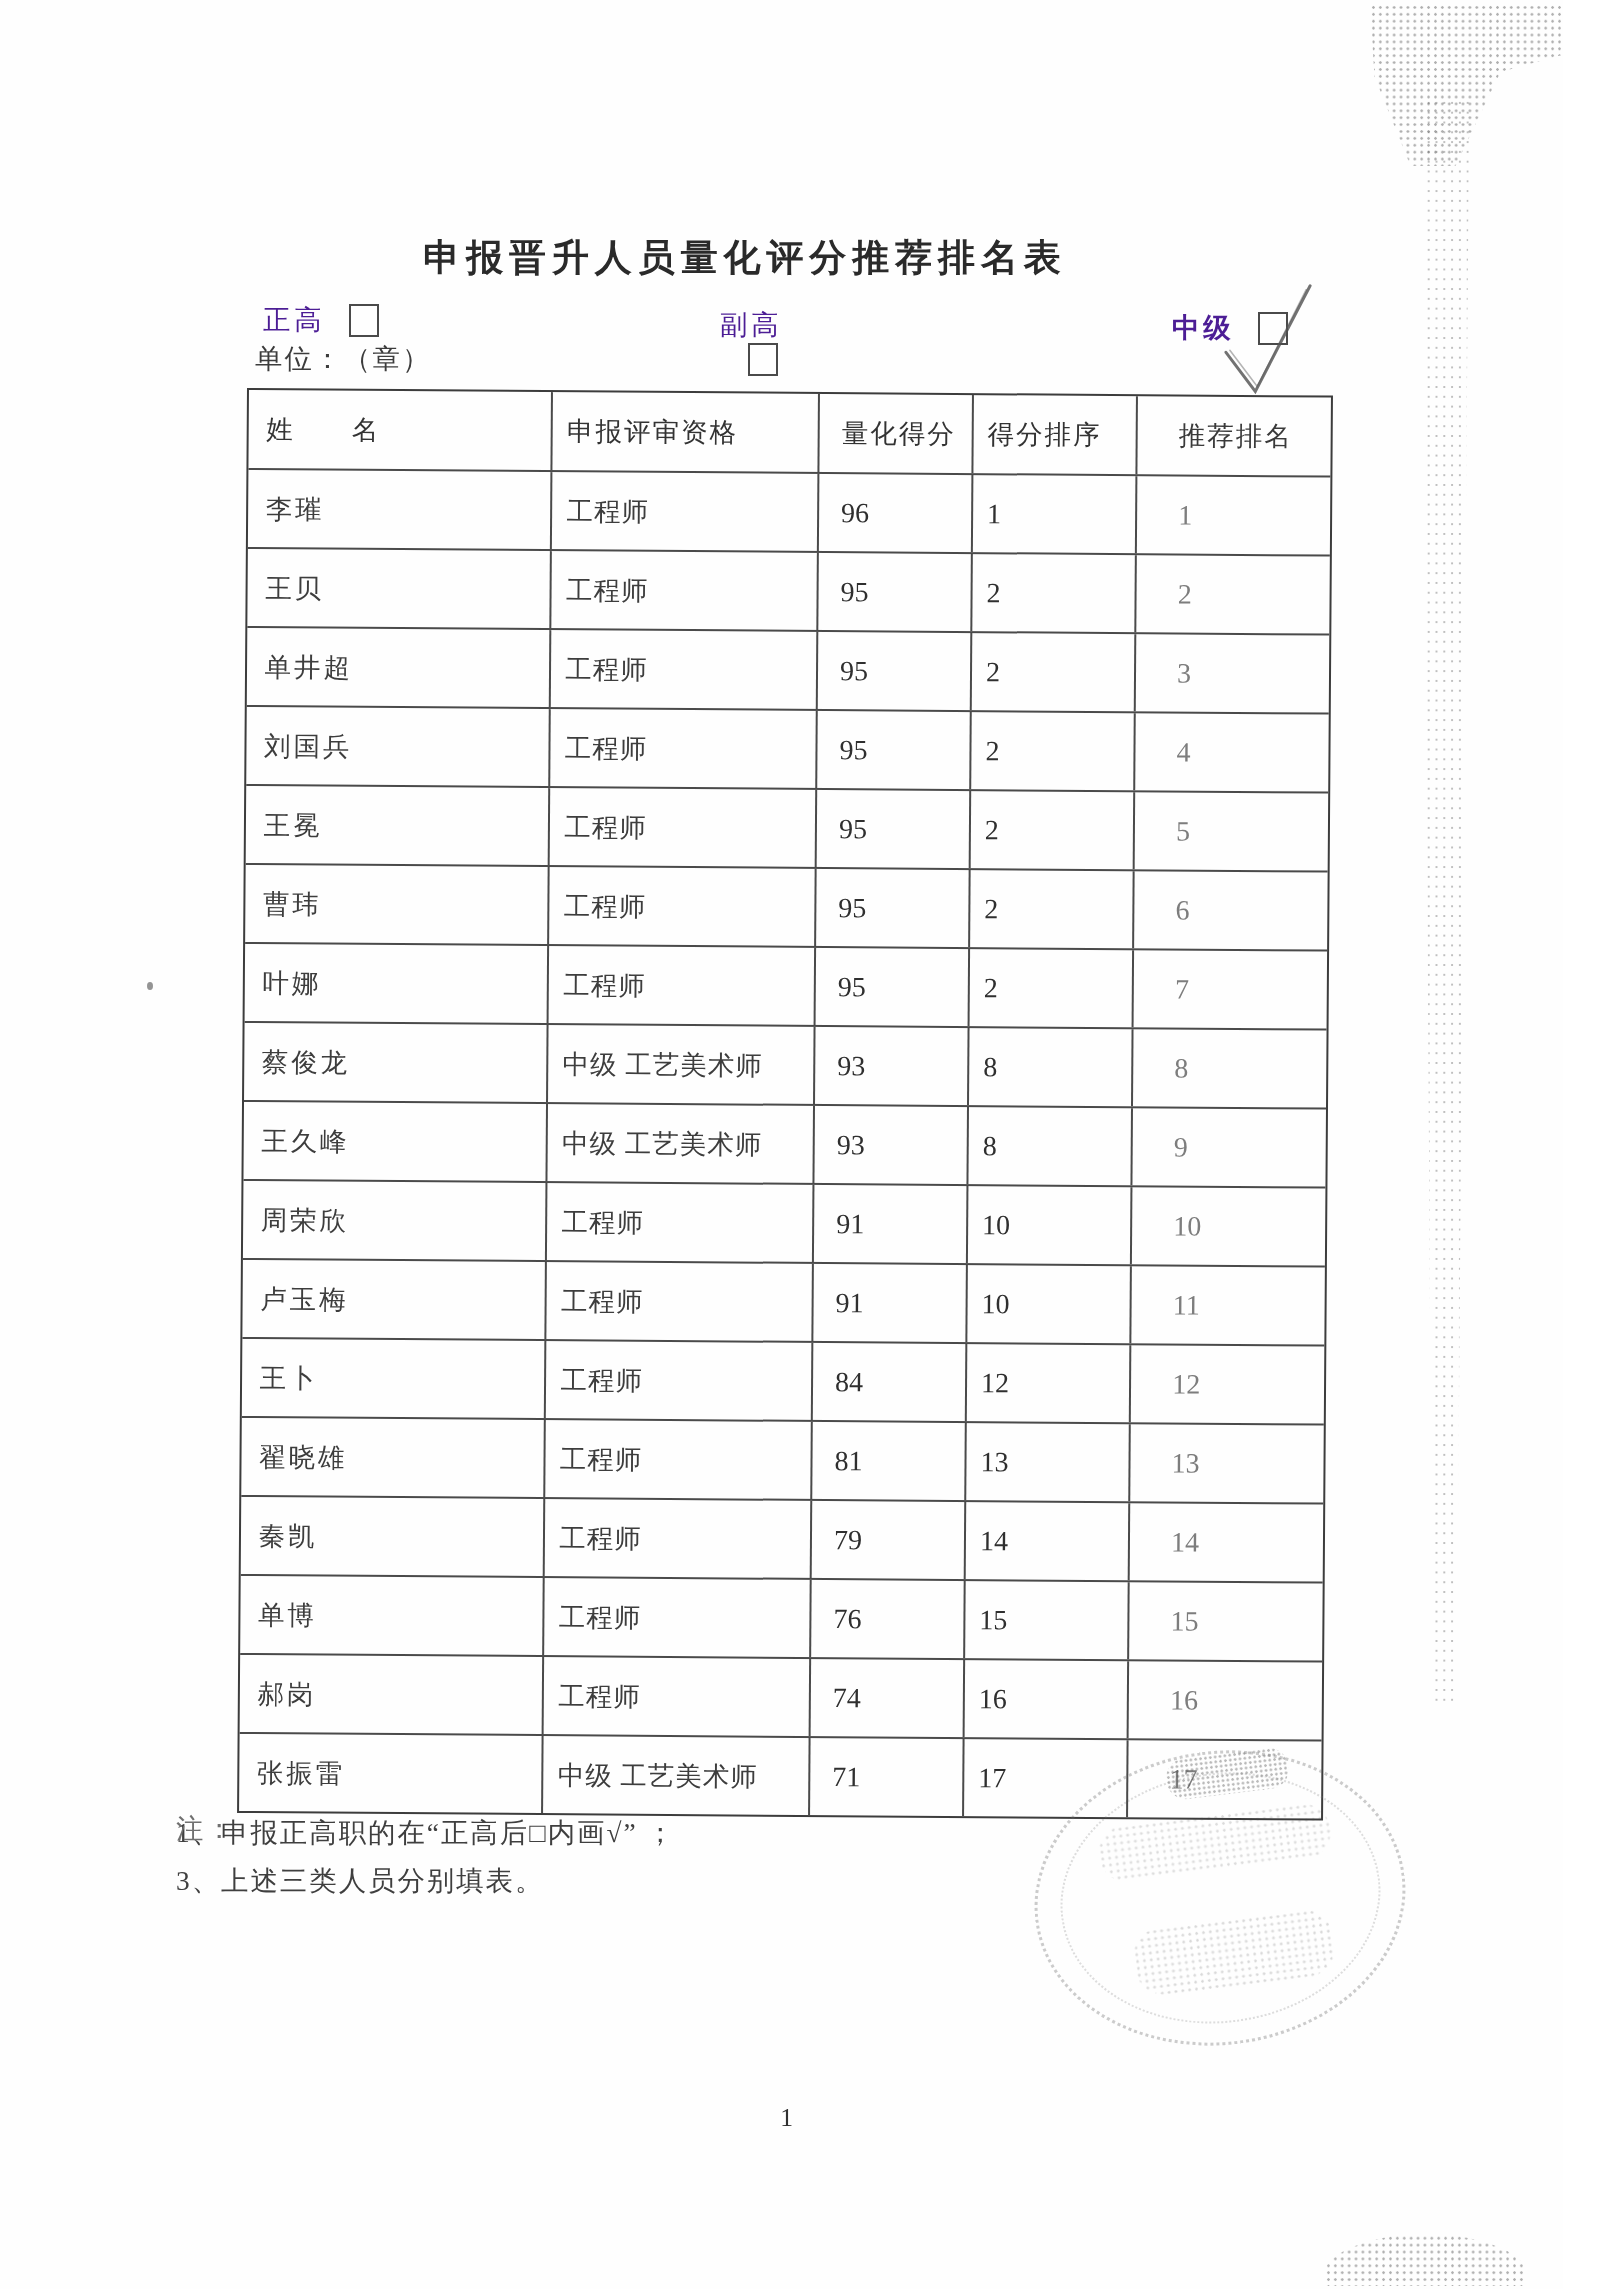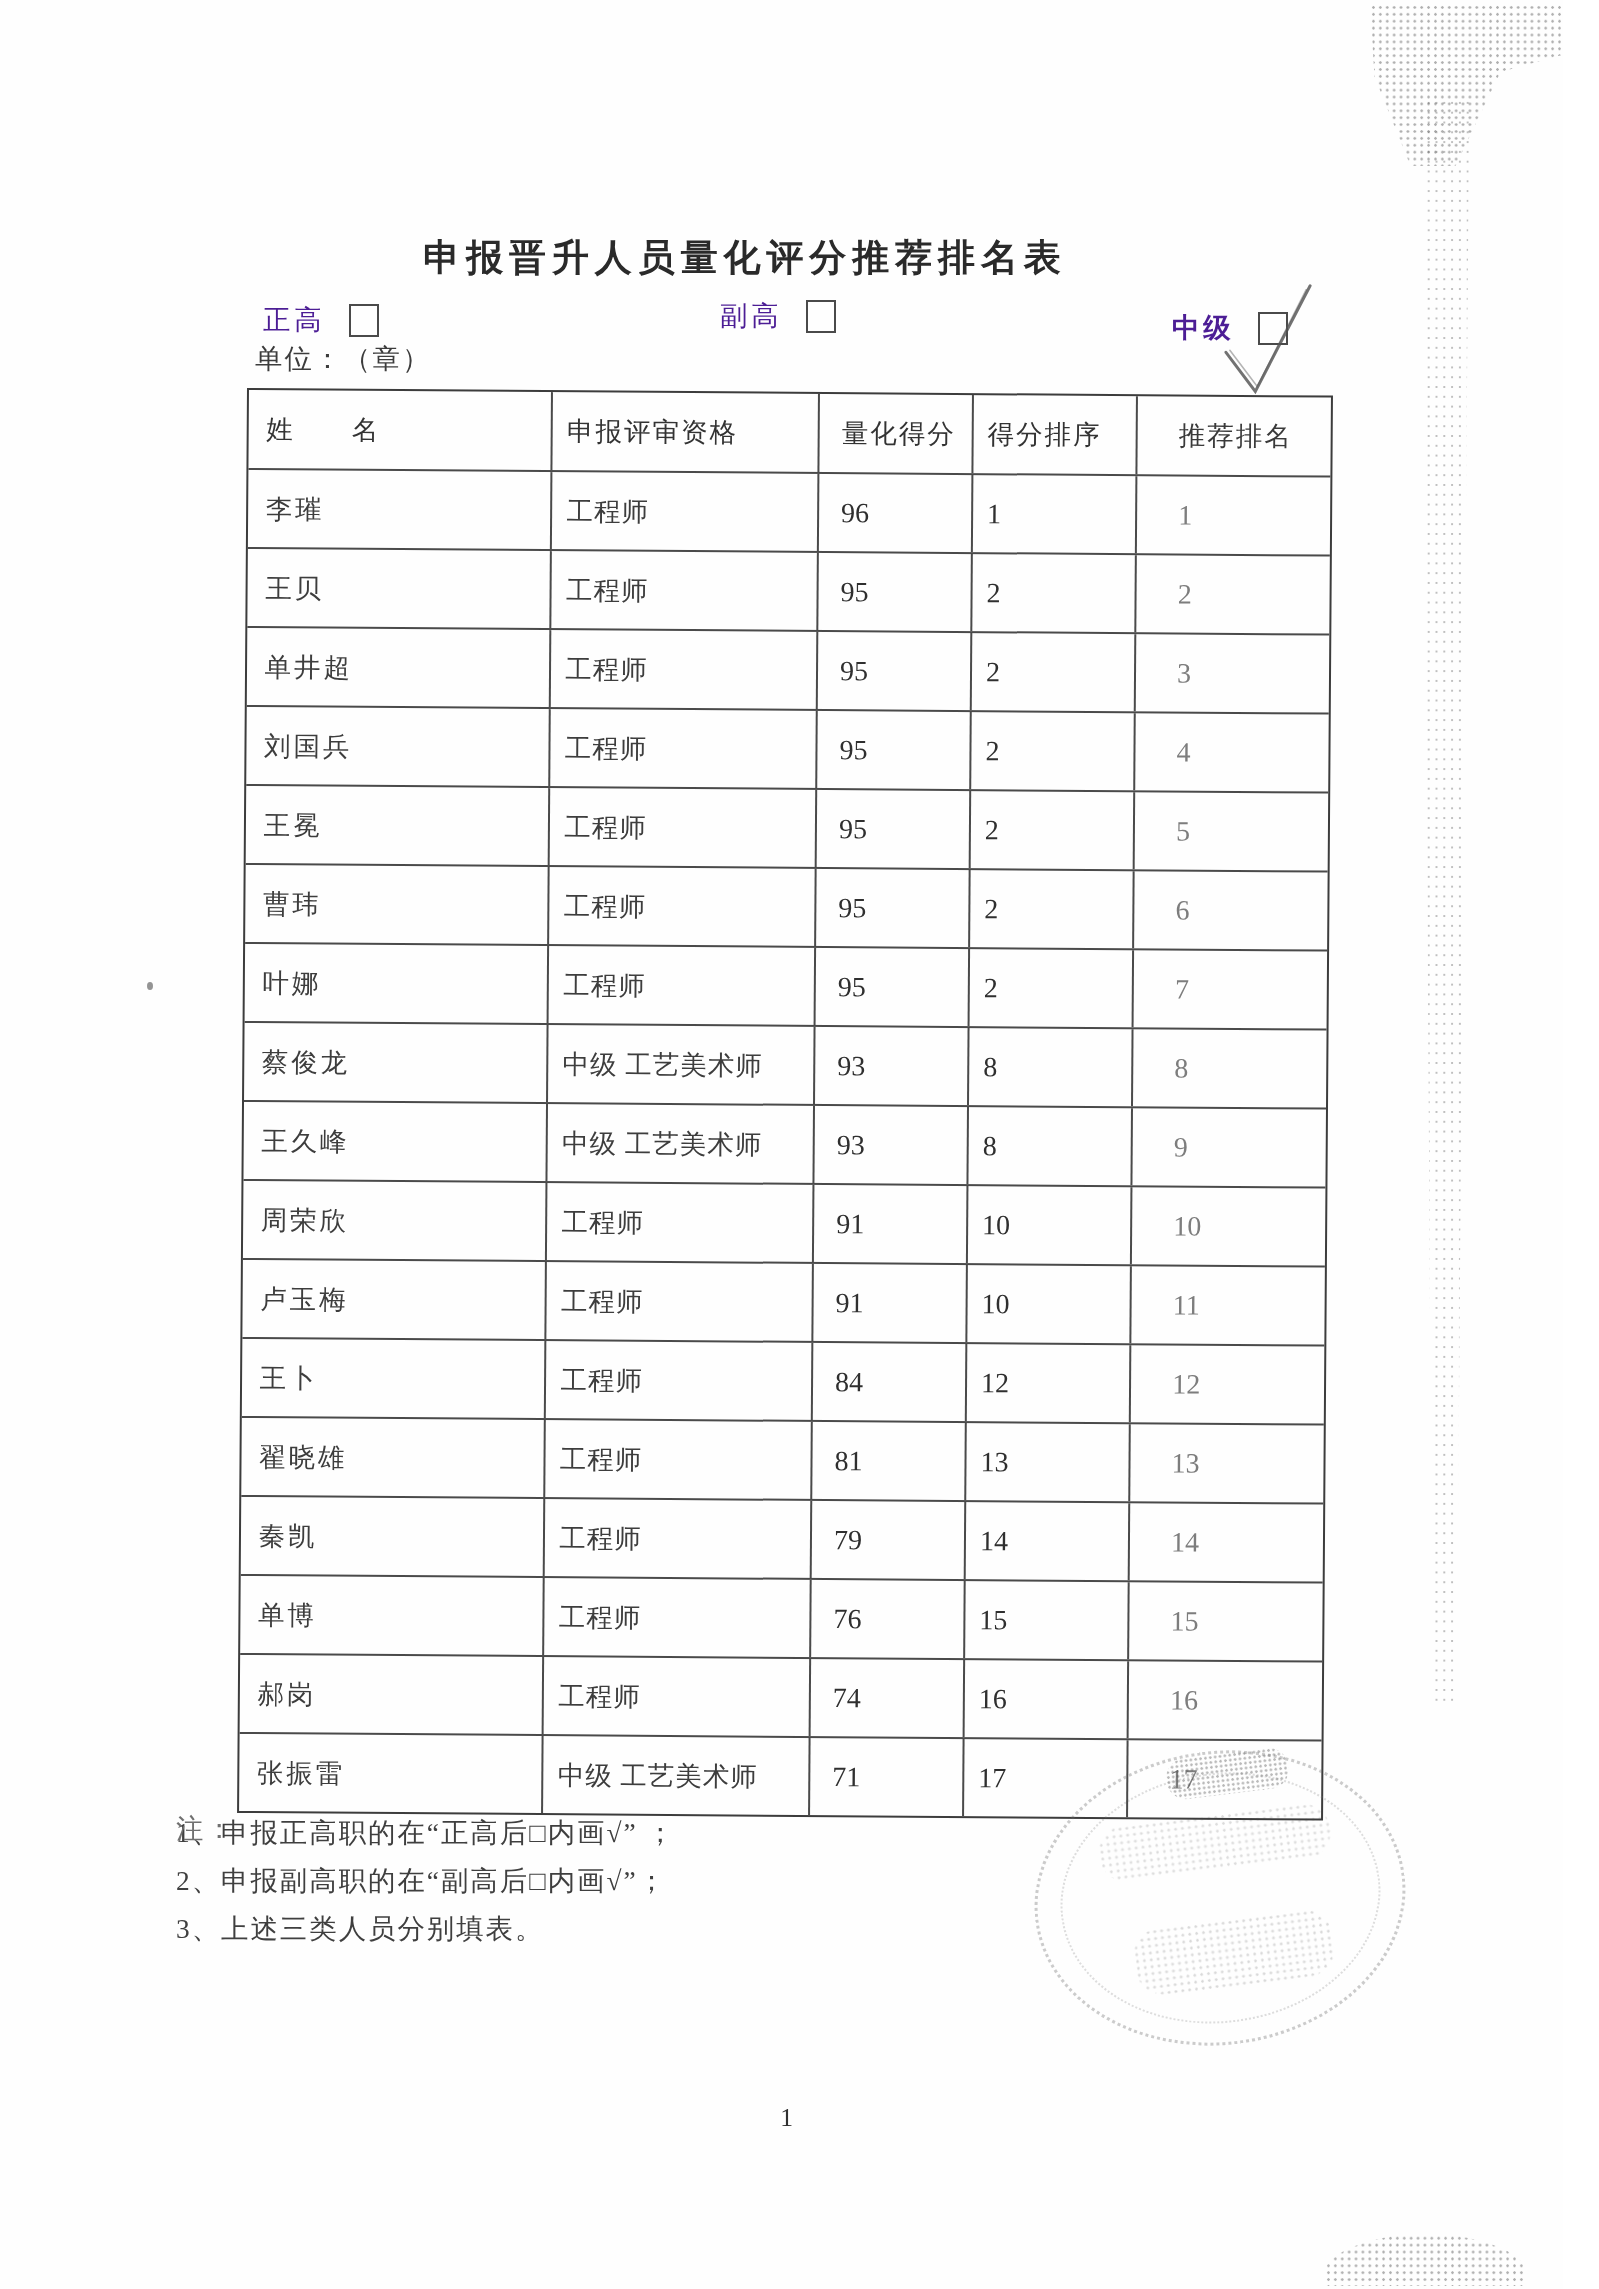--- a/index.html
+++ b/index.html
@@ -10,21 +10,21 @@
   
   .doc-title {
     position:absolute; left:0; top:233px; width:1490px; text-align:center;
     font-family:"Liberation Sans", sans-serif; font-weight:bold;
     font-size:37px; letter-spacing:5.9px; color:#2a2a2a;
   }
   
   .cbgroup { position:absolute; display:flex; align-items:center;
     font-size:27.4px; letter-spacing:3.9px; color:#4c1d95; }
   #cb-zhenggao { left:263px; top:302px; }
-  #cb-fugao    { left:720px; top:298px; }
+  #cb-fugao    { left:720px; top:307px;flex-direction:column; }
   #cb-zhongji  { left:1172px; top:310px;font-weight:bold; }
   .cbox { width:25.5px; height:29px; border:2.9px solid #4a4a4a; margin-left:23.5px; }
   .unit-label { position:absolute; left:255px; top:341px; font-size:27.4px;
     letter-spacing:2px; color:#3c3c3c; }
   
   .checkmark-svg { position:absolute; left:1208px; top:274px; }
   
   .ttable {
     position:absolute; left:247px; top:388px; width:1082px;
     border:2px solid #3c3c3c; transform:rotate(0.4deg); transform-origin:0 0;
@@ -228,21 +228,20 @@
           <div class="tcell c3">71</div>
           <div class="tcell c4">17</div>
           <div class="tcell c5">17</div>
         </div>
       </div>
   </div>
 
   <div class="notes">
     <span class="note-label">注：</span>
     <div class="note-item">1、申报正高职的在“正高后□内画√” ；</div>
-    <div class="note-item">2、申报副高职的在“副高后□内画√”；</div>
     <div class="note-item">3、上述三类人员分别填表。</div>
   </div>
 
   <div class="page-number">1</div>
 
   <div class="stamp">
     <div class="stamp-outer"></div>
     <div class="stamp-inner"></div>
     <div class="stamp-top dots"></div>
     <div class="stamp-tex1 dots"></div>

